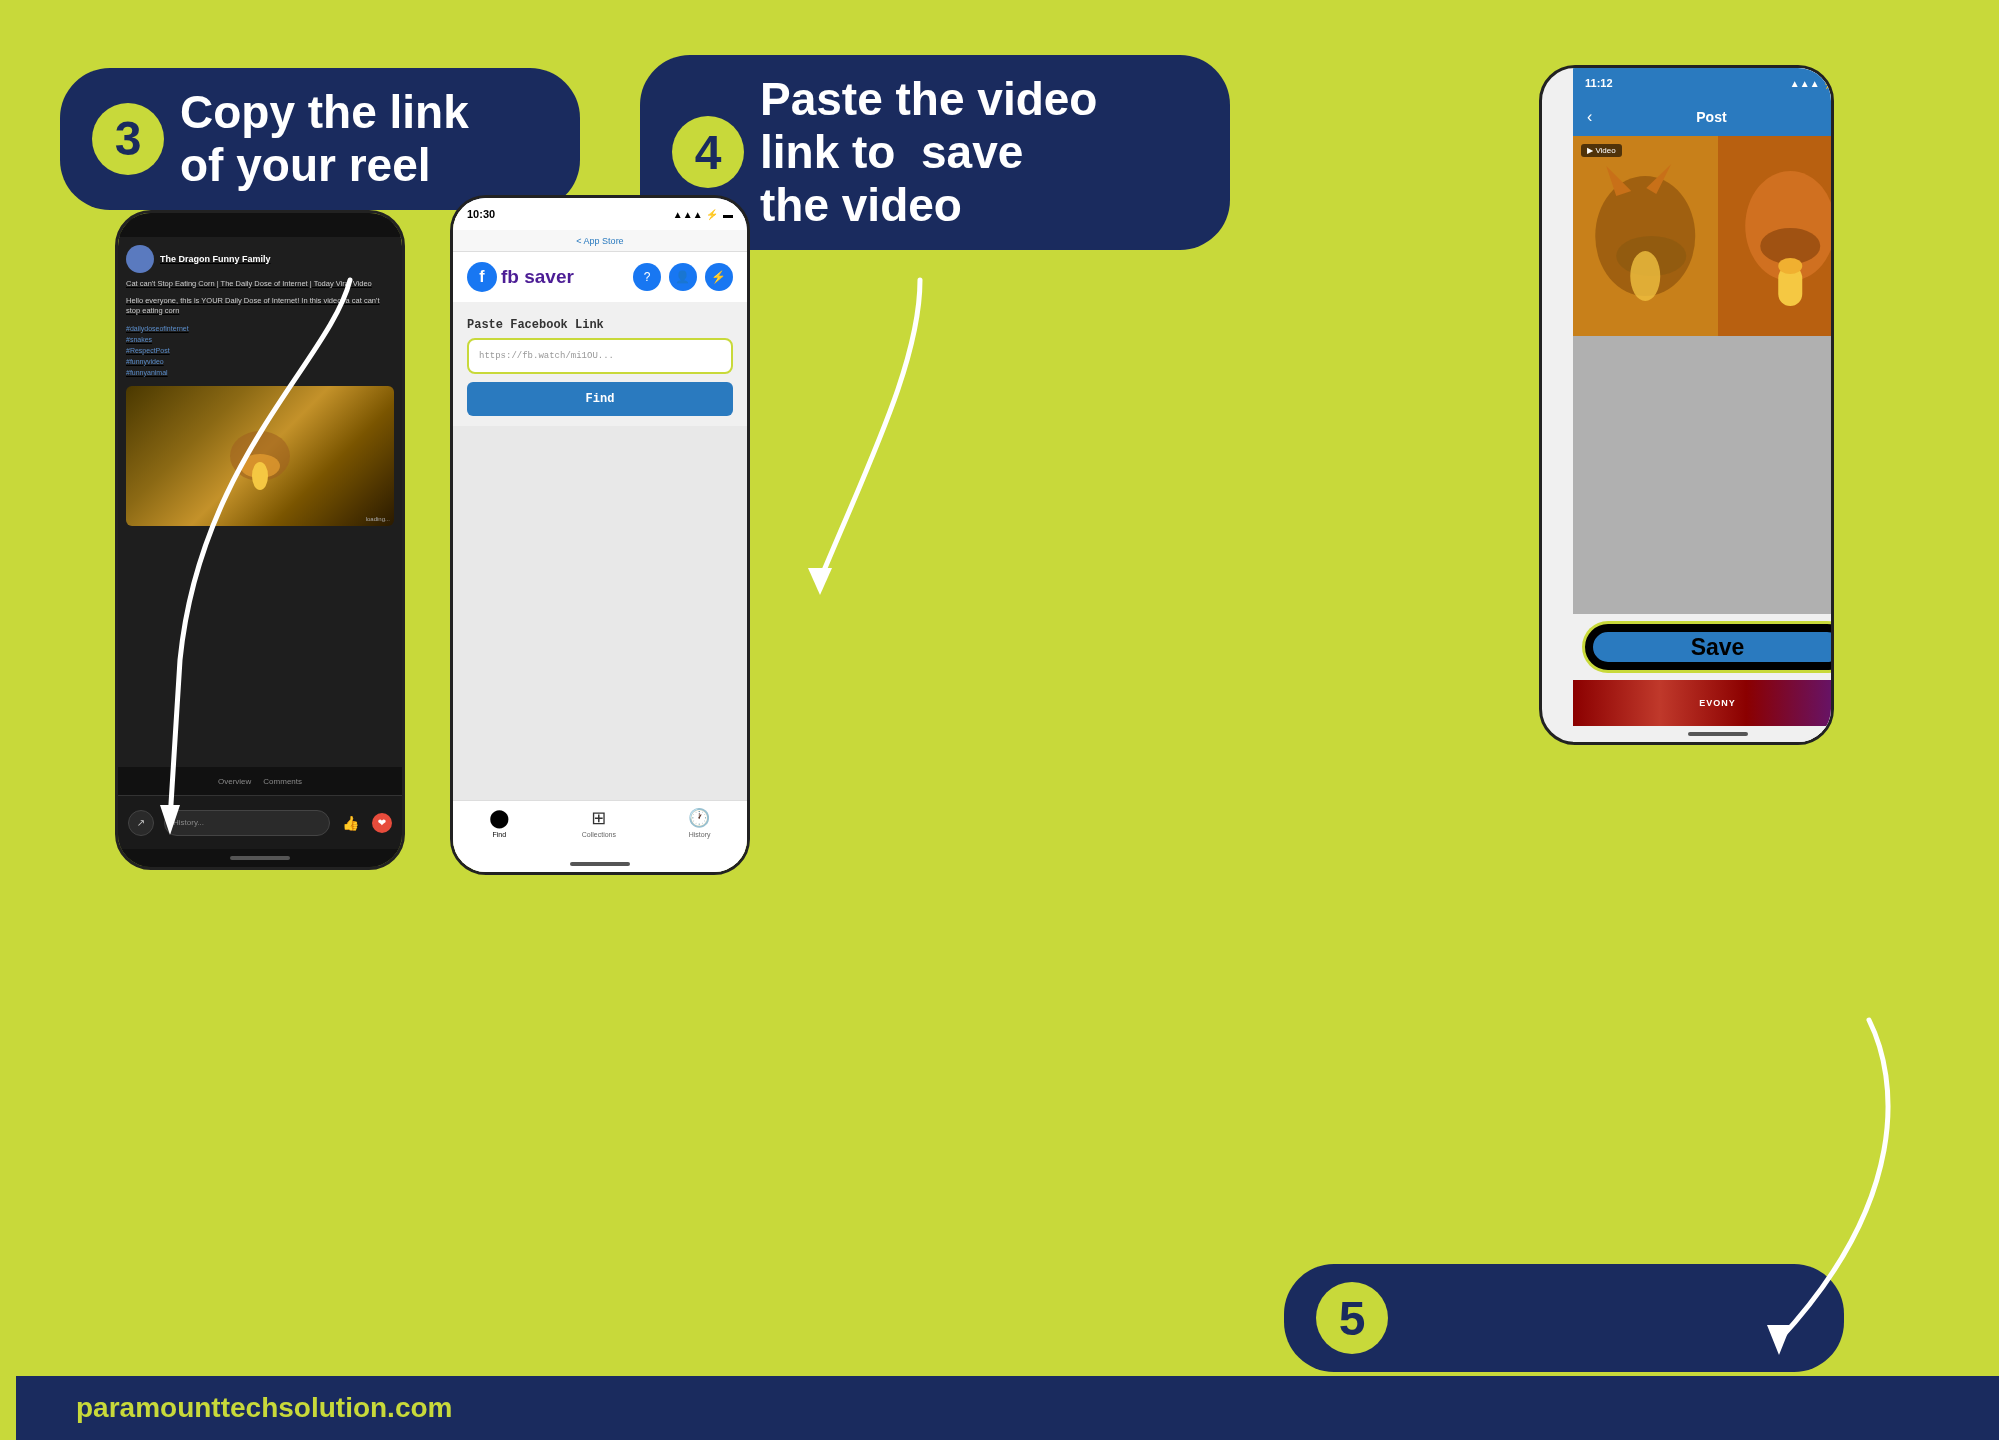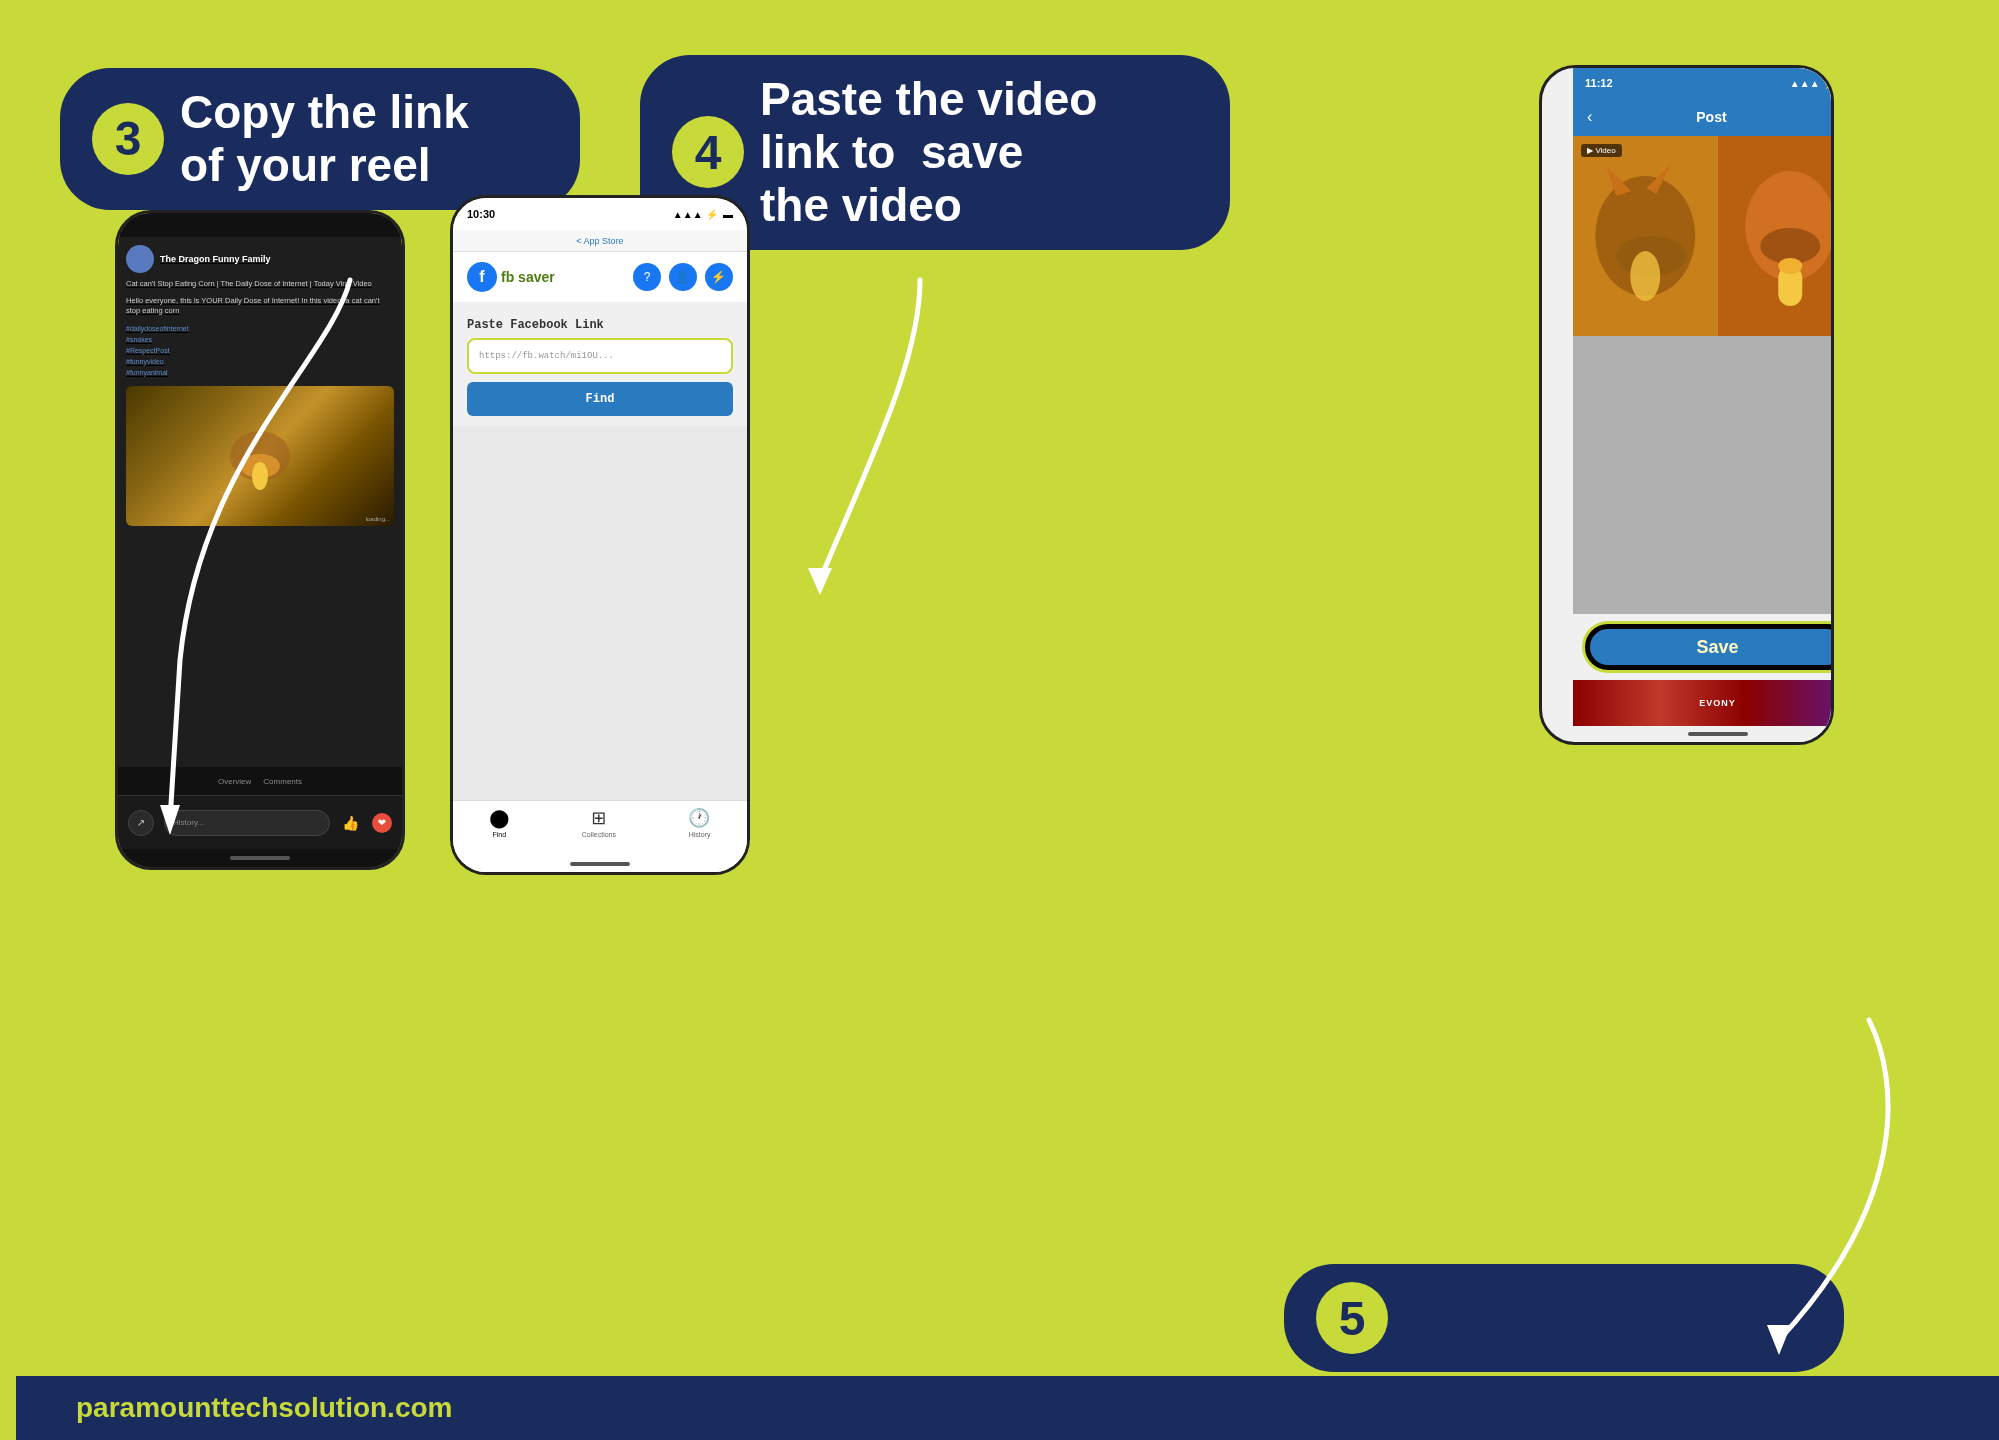--- a/index.html
+++ b/index.html
@@ -333,22 +333,22 @@
       background: #1877f2;
       display: flex;
       align-items: center;
       justify-content: center;
       color: #fff;
       font-size: 16px;
       font-weight: 900;
     }
 
     .saver-text {
-      color: #4d7c0f;
-      font-size: 14px;
+      color: #4c1d95;
+      font-size: 19px;
       font-weight: bold;
     }
 
     .header-icons {
       display: flex;
       gap: 8px;
     }
 
     .header-icon-circle {
       width: 28px;
@@ -522,24 +522,24 @@
     }
 
     .save-button {
       width: 100%;
       height: 46px;
       background: #2a7abf;
       border-radius: 30px;
       display: flex;
       align-items: center;
       justify-content: center;
-      color: #fef9c3;
-      font-size: 18px;
-      font-weight: bold;
-      border: 5px solid #000000;
+      color: #000000;
+      font-size: 23px;
+      font-weight: bold;
+      border: 8px solid #000000;
       box-shadow: 0 0 0 3px #c8d93a;
     }
 
     .ad-banner {
       height: 46px;
       background: linear-gradient(90deg, #8B0000 0%, #c0392b 30%, #8B0000 60%, #5a1a8a 100%);
       display: flex;
       align-items: center;
       justify-content: center;
       overflow: hidden;

